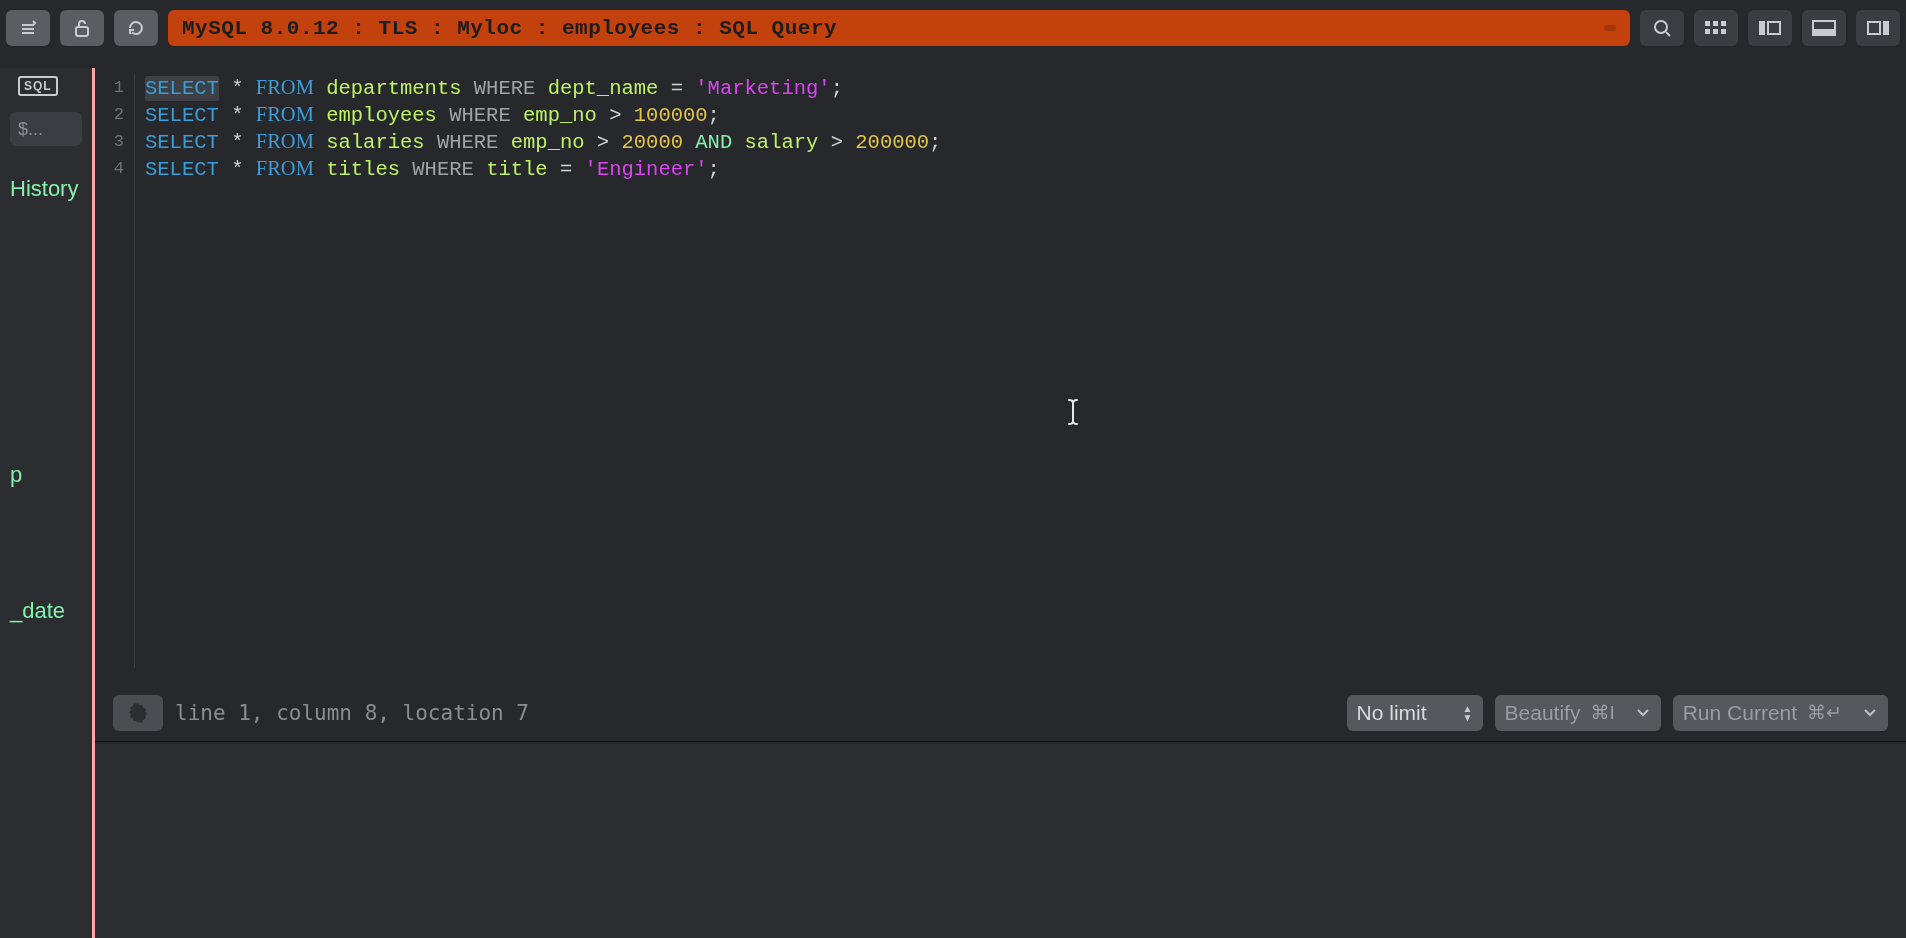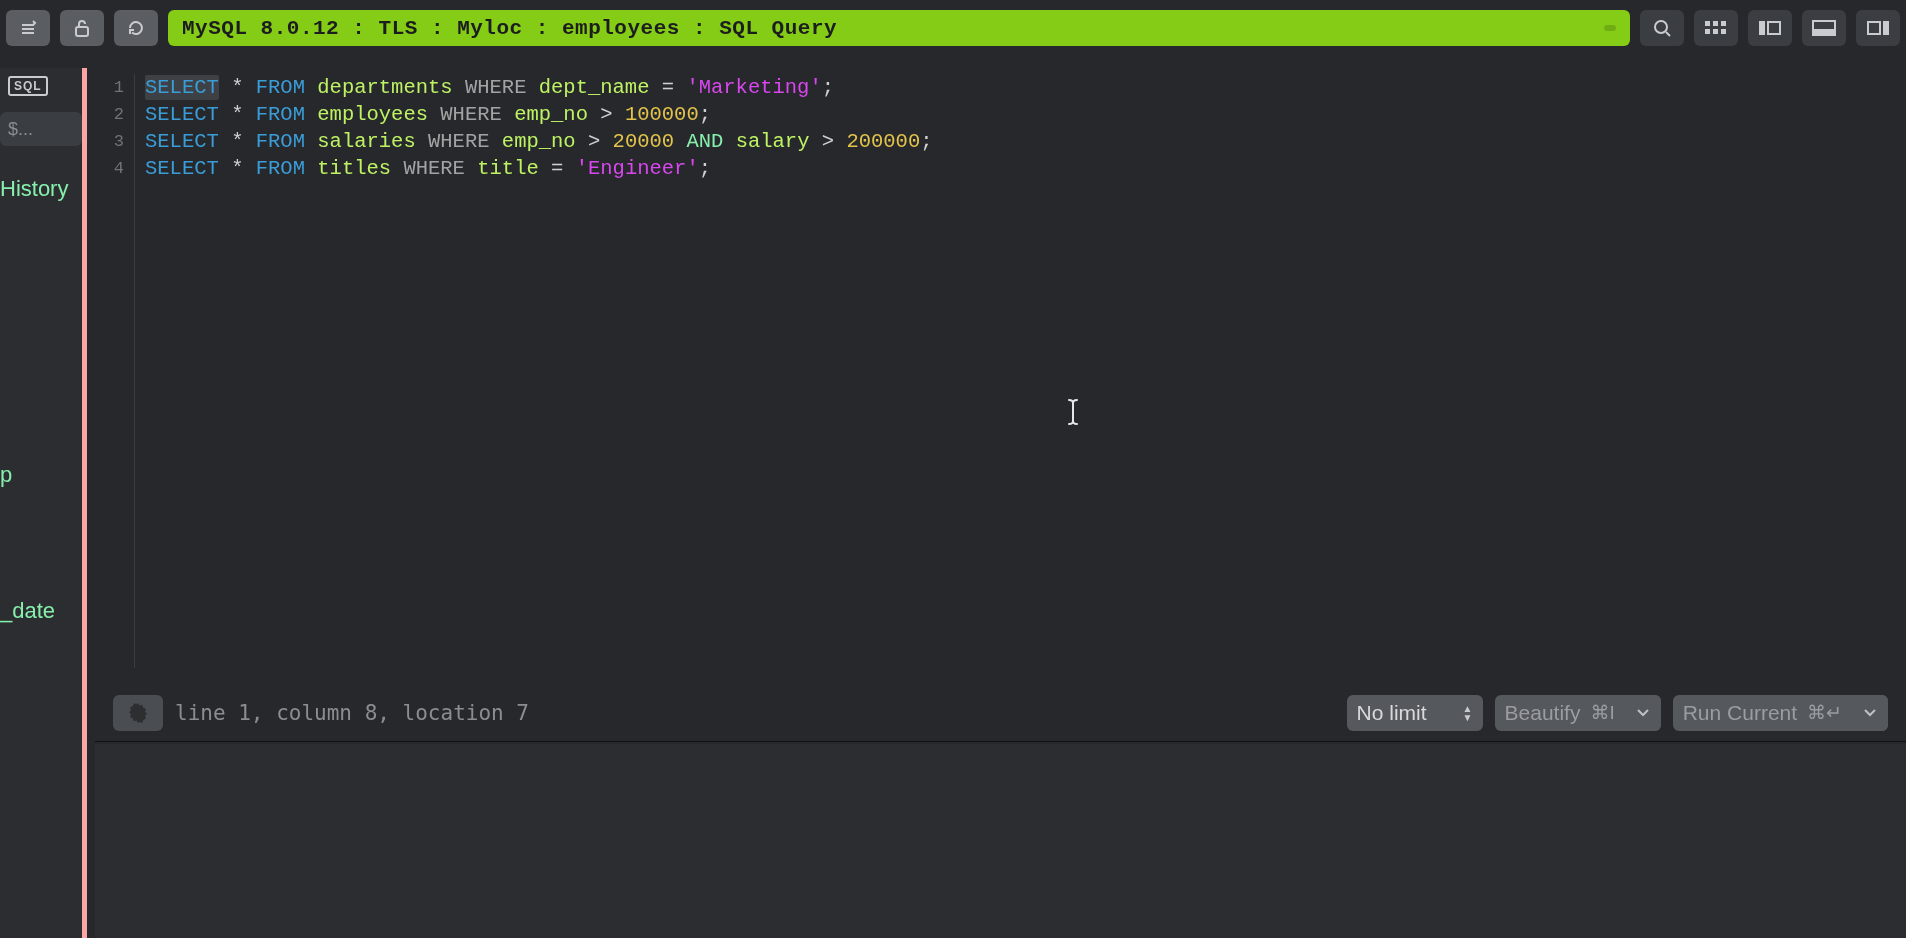--- a/index.html
+++ b/index.html
@@ -31,21 +31,21 @@
     display: flex;
     align-items: center;
     justify-content: center;
     color: #c9cbce;
     cursor: pointer;
   }
   .tb-btn.narrow { width: 44px; }
   .tb-btn.dark { background: #3a3d41; }
   .toolbar-path {
     flex: 1;
-    background: #84cc16;
+    background: #c2410c;
     border-radius: 6px;
     height: 36px;
     display: flex;
     align-items: center;
     padding: 0 14px;
     color: #1c1d1f;
     font-size: 21px;
     font-weight: 600;
     letter-spacing: 0.5px;
     justify-content: space-between;
@@ -70,25 +70,25 @@
     display: inline-block;
     border: 2px solid #c9cbce;
     height: 14px;
   }
 
   
   .sidebar {
     position: absolute;
     top: 68px;
     left: 0;
-    width: 87px;
+    width: 95px;
     bottom: 0;
-    border-right: 5px solid #fca5a5;
+    border-right: 3px solid #fca5a5;
     background: #2b2d30;
-    padding: 8px 0;
+    padding: 8px 10px;
     color: #c9cbce;
     font-family: -apple-system, "Helvetica Neue", Arial, sans-serif;
   }
   .sql-badge {
     border: 2px solid #c9cbce;
     border-radius: 3px;
     font-size: 12px;
     font-weight: 600;
     padding: 1px 4px;
     display: inline-block;
@@ -139,21 +139,21 @@
     border-right: 1px solid #3a3d41;
     font-size: 17px;
   }
   .gutter div { height: 27px; line-height: 27px; }
   .code {
     padding-left: 10px;
     white-space: pre;
   }
   .code .line { height: 27px; }
   .kw-blue { color: #3b9dd8; }
-  .kw-from { color: #3b9dd8; }
+  .kw-from { color: #3b9dd8; font-family: Liberation Serif, serif; }
   .kw-where { color: #a3a3a3; }
   .kw-and { color: #86efac; }
   .ident { color: #bef264; }
   .op { color: #d0d0d0; }
   .str { color: #d946ef; }
   .num { color: #e2c34b; }
   .punct { color: #d0d0d0; }
   .hl { background: #3d4044; border-radius: 2px; padding: 1px 0; }
 
   .text-cursor {

